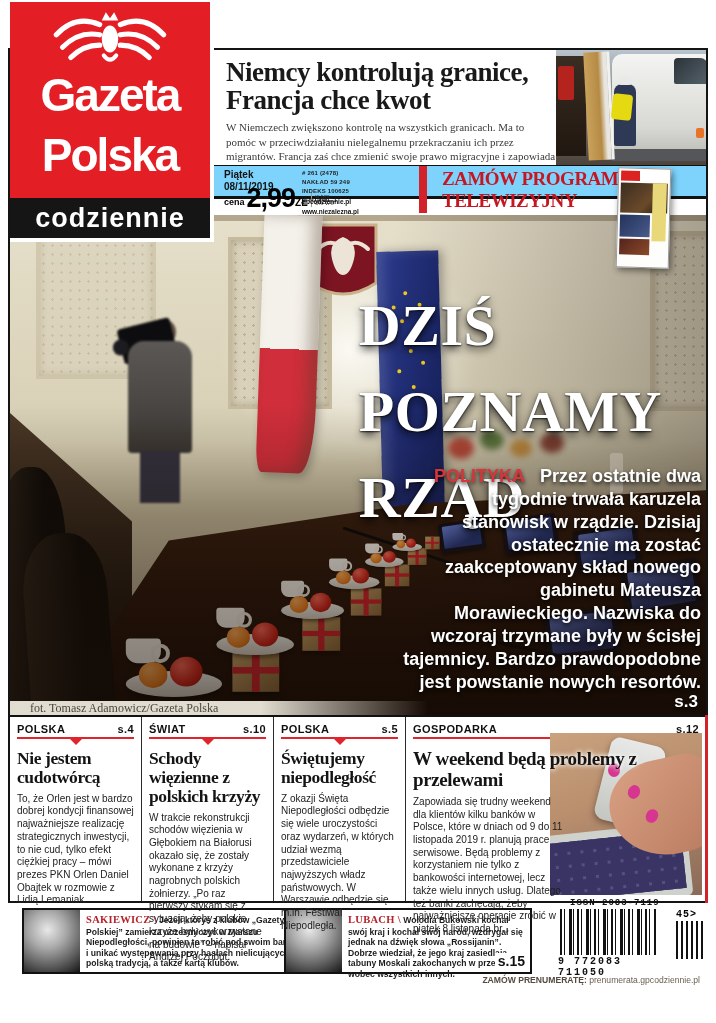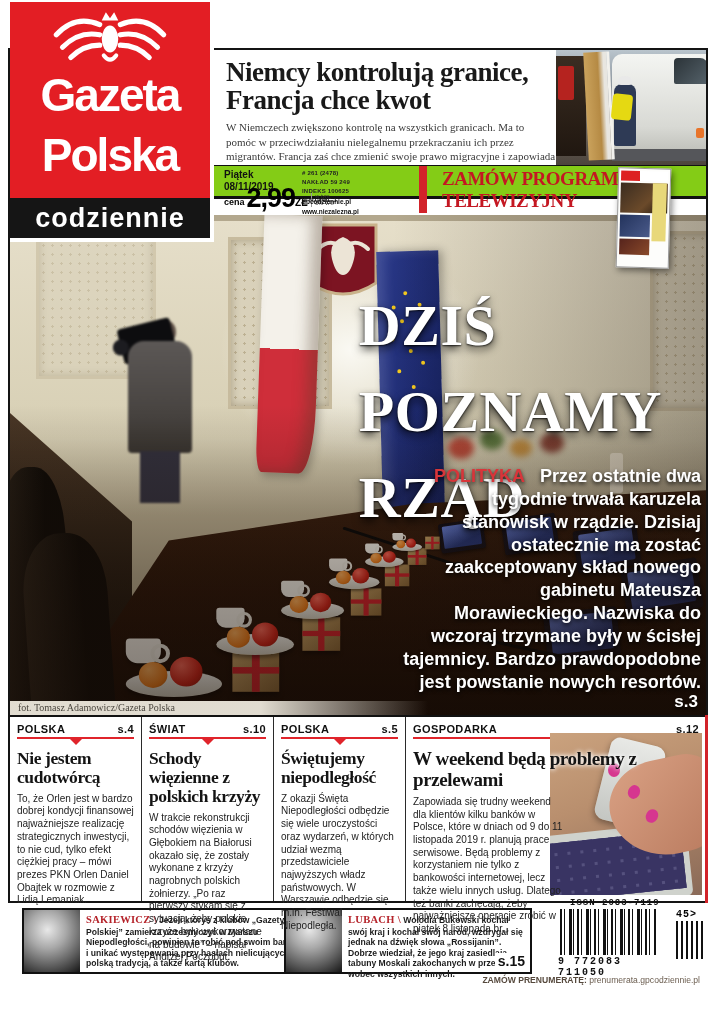--- a/index.html
+++ b/index.html
@@ -36,21 +36,21 @@
   .van-bump{position:absolute;left:56px;bottom:4px;width:110px;height:12px;background:#55565a;}
   .van-light{position:absolute;left:140px;top:78px;width:8px;height:10px;background:#e8742a;border-radius:2px;}
   .van-door{position:absolute;left:30px;top:2px;width:26px;height:108px;background:linear-gradient(90deg,#caa25c,#b58a44 60%,#e8e6e0 85%);transform:rotate(-3deg);border-right:3px solid #f2f1ec;}
   .van-open{position:absolute;left:0;top:6px;width:30px;height:100px;background:linear-gradient(180deg,#3a2d22,#201710);}
   .van-red{position:absolute;left:2px;top:16px;width:16px;height:34px;background:#b5231f;border-radius:2px;}
   .officer{position:absolute;left:58px;top:34px;width:22px;height:62px;background:#2e3a55;border-radius:8px 8px 2px 2px;}
   .officer-vest{position:absolute;left:56px;top:44px;width:20px;height:26px;background:#e8d візит12;background:#e5d912;border-radius:4px;transform:rotate(6deg);}
   .officer-cap{position:absolute;left:62px;top:26px;width:14px;height:9px;background:#e9e9e9;border-radius:50% 50% 20% 20%;}
 
   
-  .issuebar{position:absolute;left:0;top:115px;width:696px;height:34px;background:#84cc16;
+  .issuebar{position:absolute;left:0;top:115px;width:696px;height:34px;background:#7dd3fc;
             border-top:1px solid #111;border-bottom:3px solid #111;}
   .ib-day{position:absolute;left:214px;top:3px;font-size:10px;font-weight:bold;color:#111;line-height:1.2;}
   .ib-price{position:absolute;left:214px;top:22px;display:flex;align-items:flex-end;}
   .ib-cena{font-size:9px;font-weight:bold;margin-bottom:3px;}
   .ib-big{font-size:27px;font-weight:bold;letter-spacing:-1px;line-height:0.8;margin-left:2px;}
   .ib-zl{font-size:10px;font-weight:bold;margin-bottom:2px;}
   .ib-vat{font-size:5.5px;color:#333;margin:0 0 3px 4px;line-height:1.2;border-left:1px solid #999;padding-left:3px;}
   .ib-meta{position:absolute;left:292px;top:3px;font-size:6px;font-weight:bold;color:#222;line-height:1.5;letter-spacing:0.2px;}
   .ib-sites{position:absolute;left:292px;top:31px;font-size:6.5px;font-weight:bold;color:#111;line-height:1.5;}
   .ib-reddiv{position:absolute;left:409px;top:0;width:8px;height:47px;background:#d2232a;}
@@ -129,21 +129,21 @@
             font-family:"Liberation Serif",serif;font-weight:bold;font-size:58px;line-height:1.48;
             letter-spacing:0.5px;text-shadow:0 4px 8px rgba(0,0,0,.75),0 1px 2px rgba(0,0,0,.8);}
   .lead{position:absolute;top:250px;right:5px;width:300px;text-align:right;z-index:5;
         font-size:18px;font-weight:bold;line-height:1.27;color:#fff;
         text-shadow:0 2px 4px rgba(0,0,0,.85);}
   .kicker{color:#d8353a;}
   .s3{position:absolute;bottom:3px;right:8px;z-index:6;color:#fff;font-weight:bold;font-size:17px;
       text-shadow:0 2px 3px rgba(0,0,0,.8);}
   .credit{position:absolute;left:0;bottom:0;width:60%;height:14px;z-index:6;
           background:linear-gradient(to right,rgba(236,231,219,.95) 60%,rgba(236,231,219,0));
-          font-family:"Liberation Serif",serif;font-size:10px;color:#4a463e;line-height:14px;padding-left:8px;}
+          font-family:"Liberation Serif",serif;font-size:12px;color:#4a463e;line-height:14px;padding-left:20px;}
 
   
   .teasers{position:absolute;left:0;top:665px;width:696px;height:186px;display:flex;background:#fff;border-top:2px solid #111;}
   .tcol{padding:6px 7px 4px 7px;border-right:1px solid #2a2a2a;position:relative;}
   .tc1,.tc2,.tc3{width:132px;}
   .tc4{flex:1;border-right:none;}
   .sechead{display:flex;justify-content:space-between;align-items:flex-end;
            font-size:11px;font-weight:bold;color:#101010;letter-spacing:0.4px;
            border-bottom:2px solid #e0242b;padding-bottom:2px;position:relative;}
   .sechead:after{content:"";position:absolute;left:50%;bottom:-8px;margin-left:-6px;

